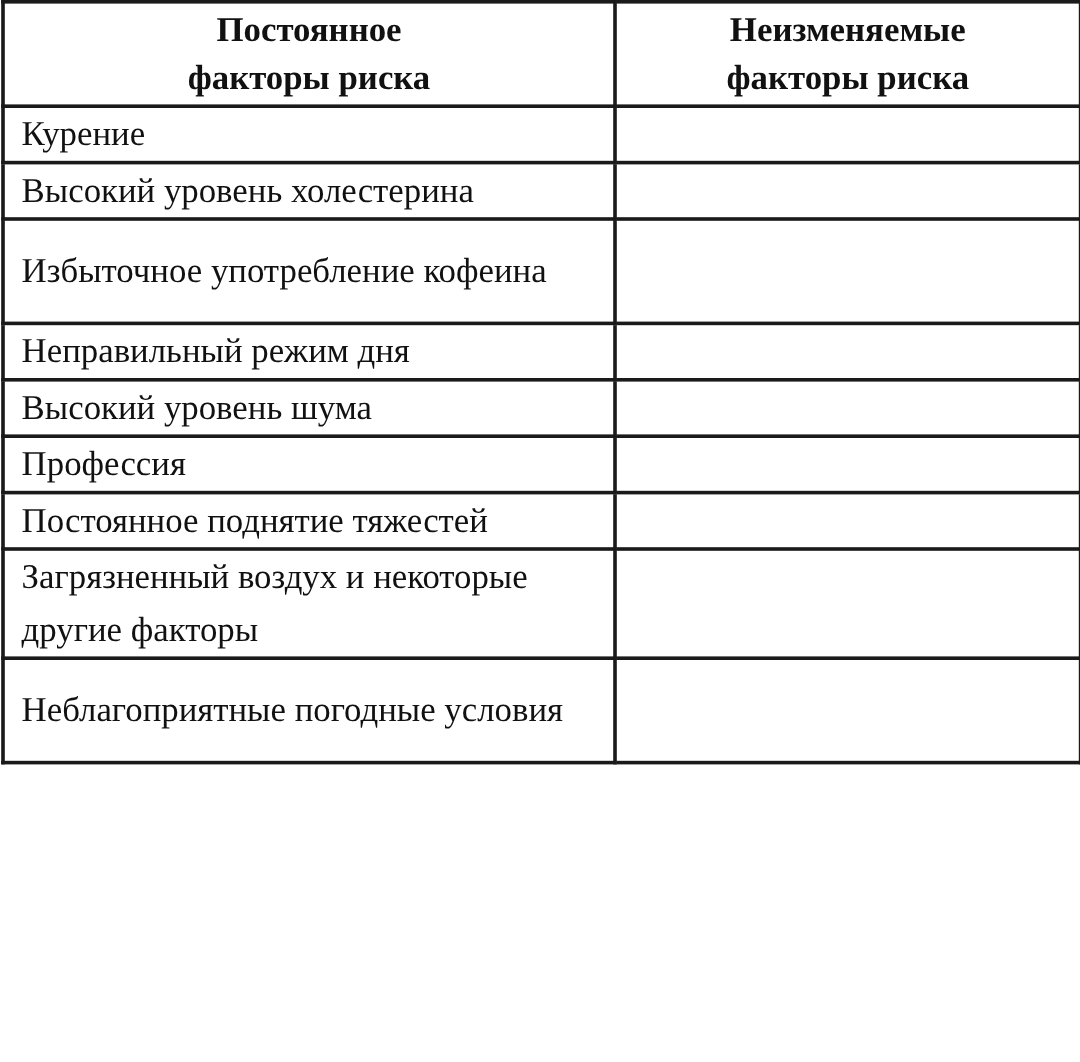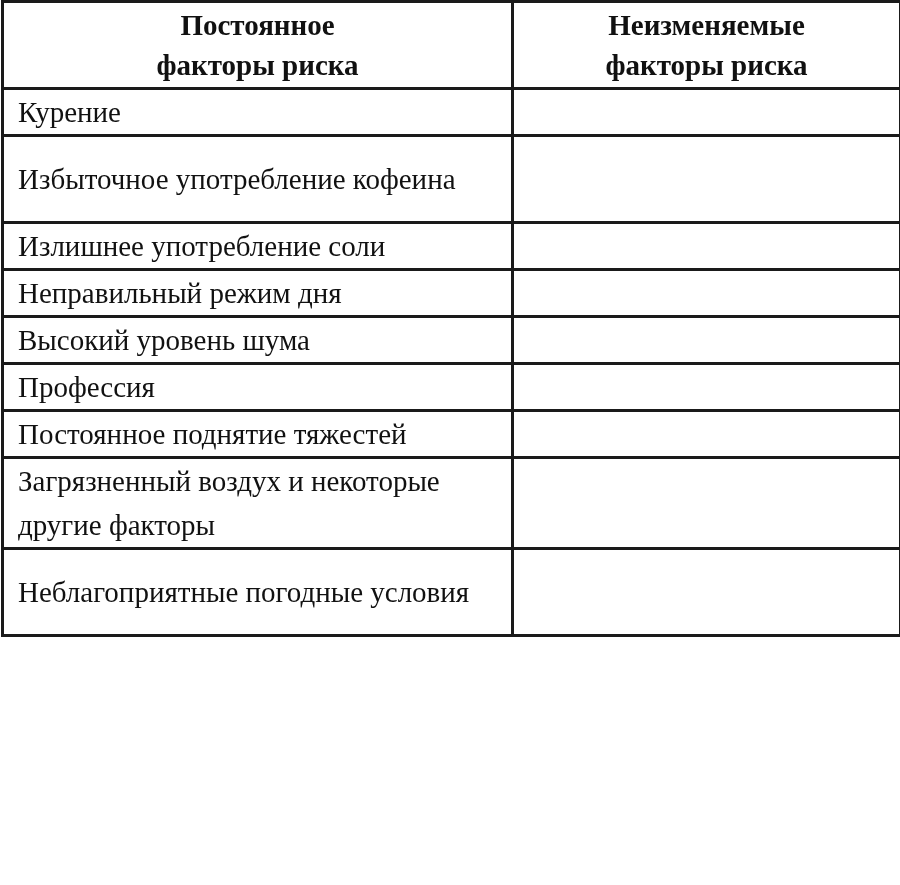--- a/index.html
+++ b/index.html
@@ -48,26 +48,26 @@
         <span>Неизменяемые</span><br>
         <span>факторы риска</span>
       </th>
     </tr>
   </thead>
   <tbody>
     <tr class="single">
       <td>Курение</td>
       <td></td>
     </tr>
+    <tr class="single">
+      <td>Высокий уровень холестерина</td>
+      <td></td>
+    </tr>
     <tr class="double">
       <td>Избыточное употребление кофеина</td>
-      <td></td>
-    </tr>
-    <tr class="single">
-      <td>Излишнее употребление соли</td>
       <td></td>
     </tr>
     <tr class="single">
       <td>Неправильный режим дня</td>
       <td></td>
     </tr>
     <tr class="single">
       <td>Высокий уровень шума</td>
       <td></td>
     </tr>

